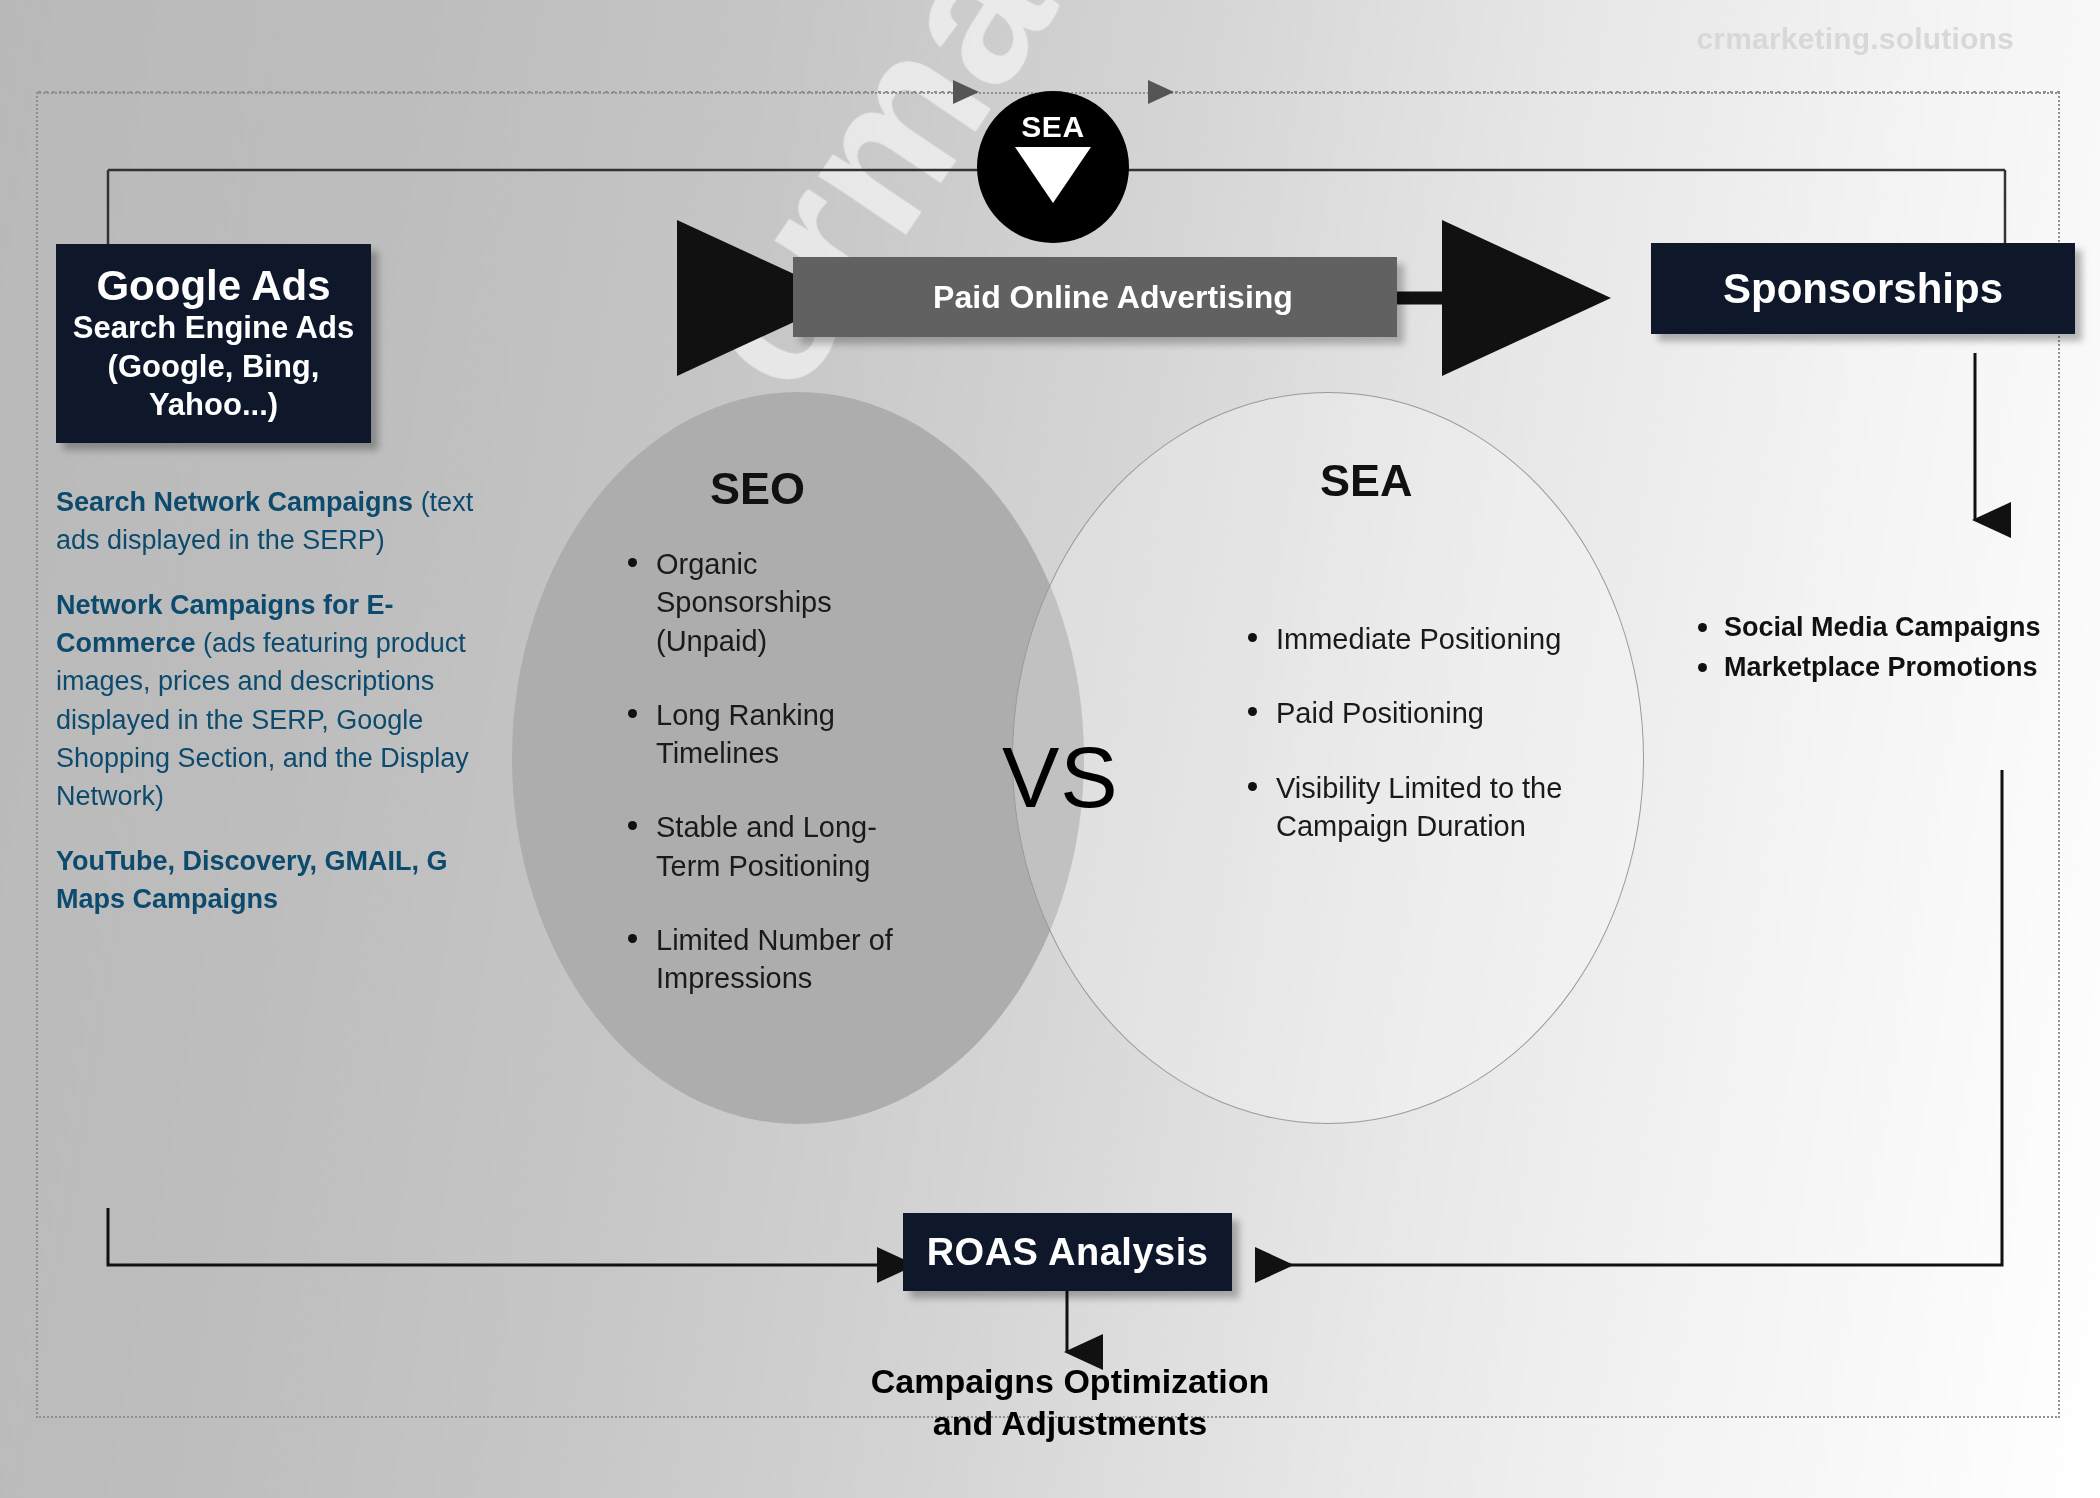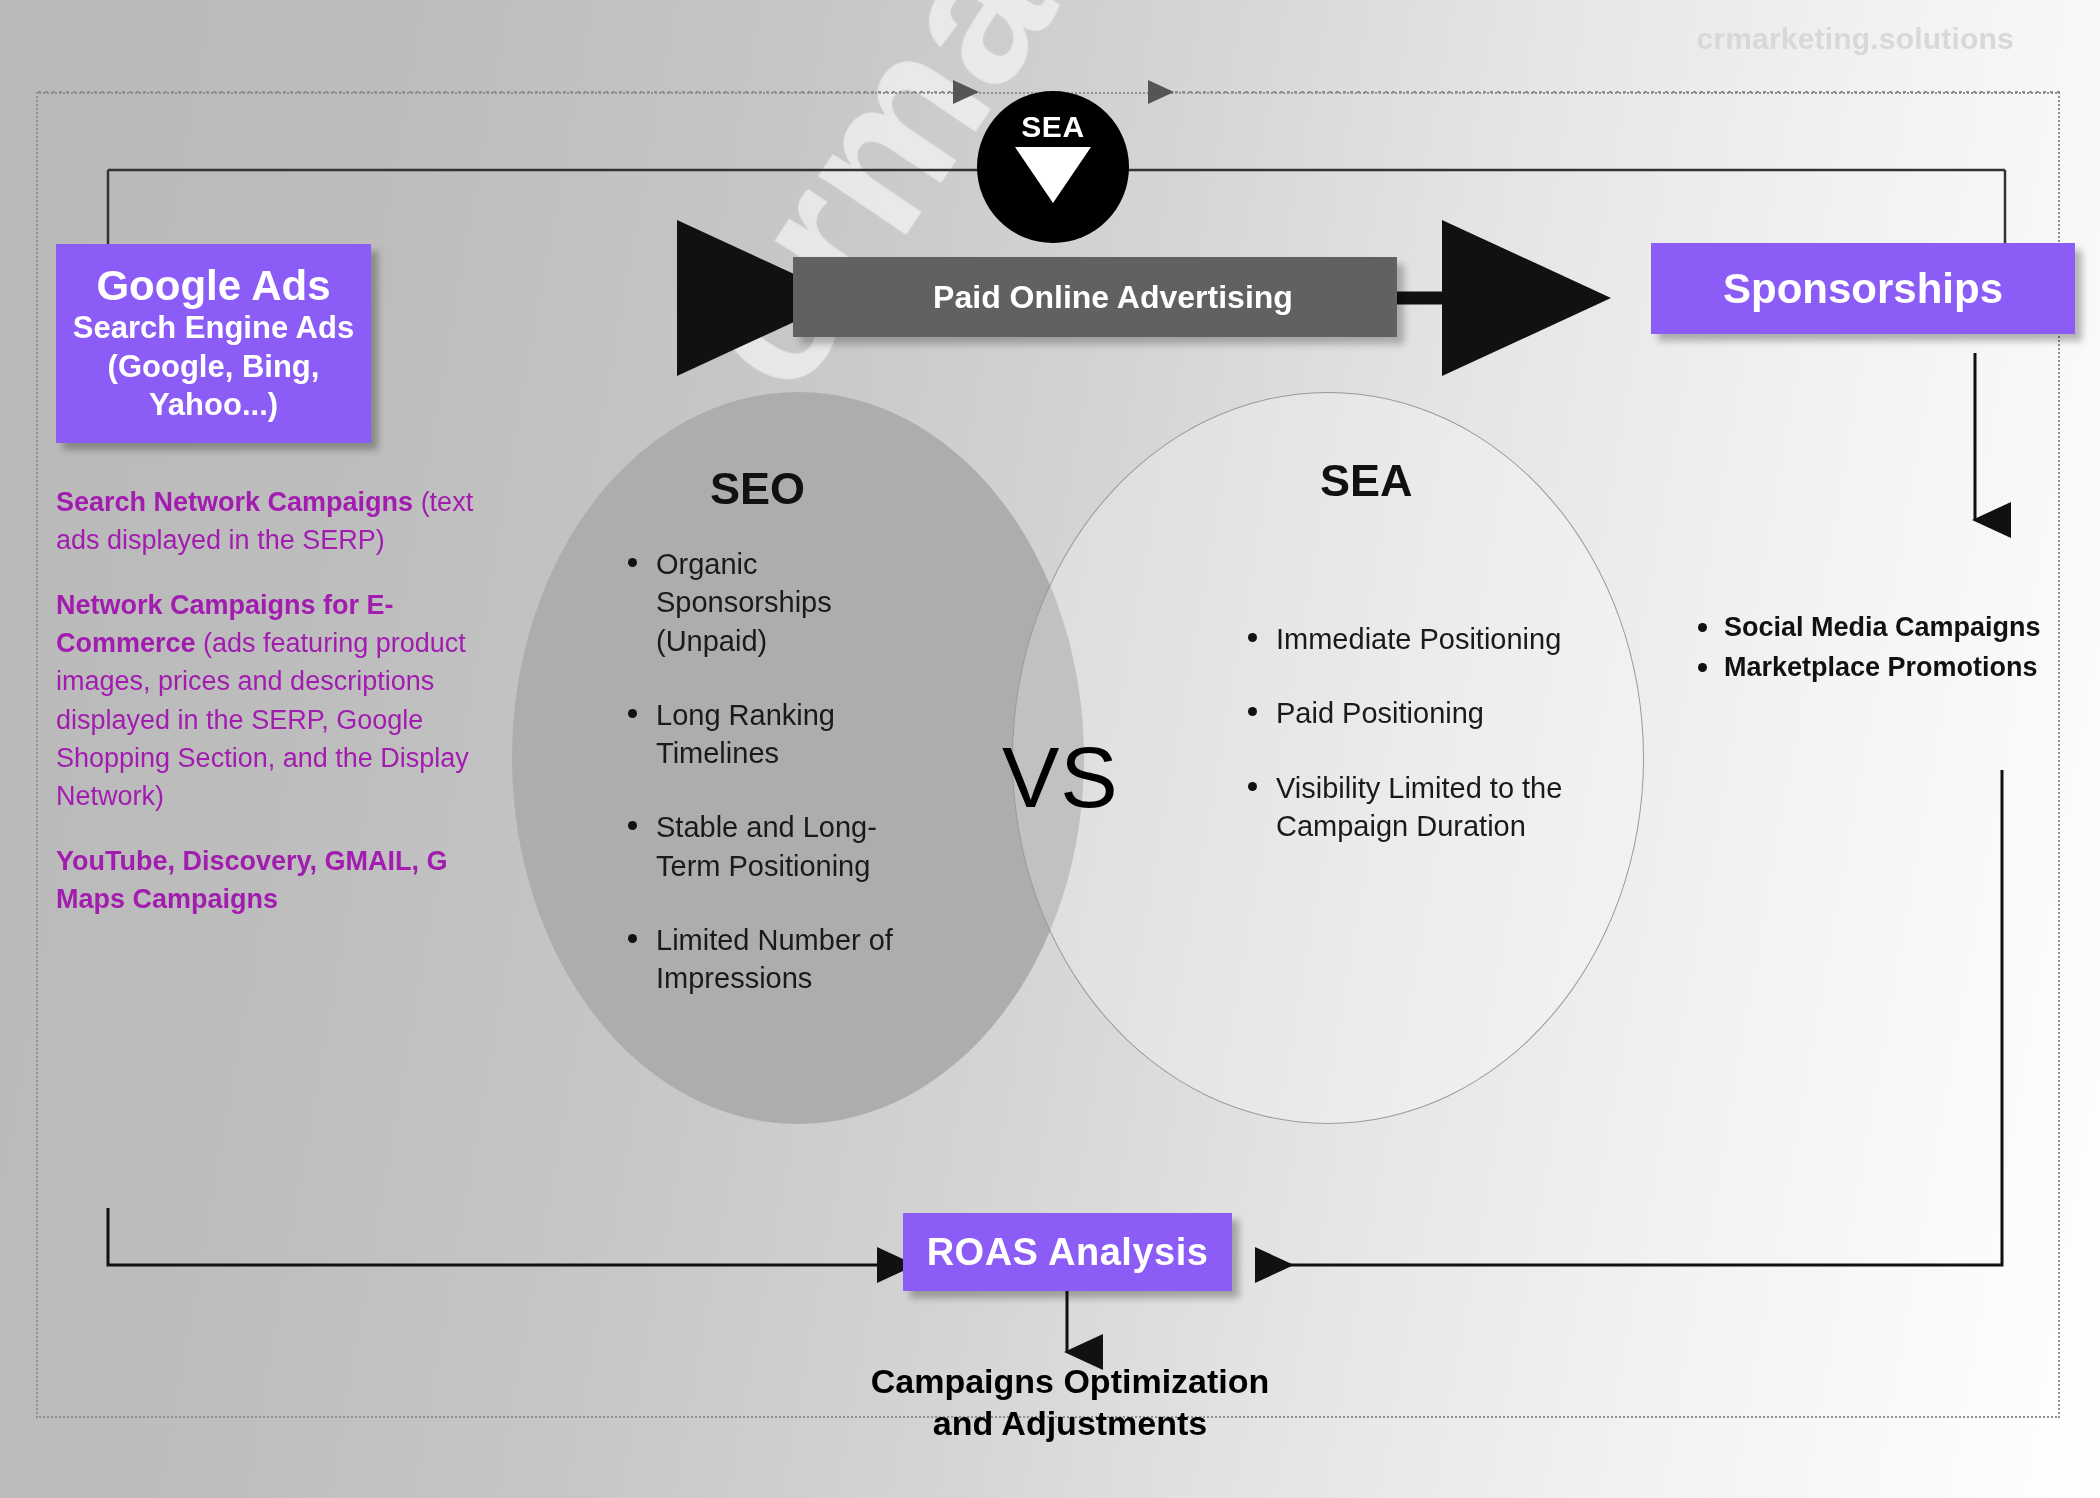--- a/index.html
+++ b/index.html
@@ -29,21 +29,21 @@
   .frame{
     position:absolute;left:36px;top:92px;width:2024px;height:1326px;
     border:2px dotted #8f8f8f;box-sizing:border-box;
   }
 
   
   .wires{position:absolute;left:0;top:0;width:2100px;height:1498px;}
 
   
   .blkbox{
-    position:absolute;background:#8b5cf6;color:#fff;
+    position:absolute;background:#0f172a;color:#fff;
     box-shadow:7px 7px 7px rgba(0,0,0,.28);
     display:flex;flex-direction:column;align-items:center;justify-content:center;
     text-align:center;
   }
   #google-ads-box{left:56px;top:244px;width:315px;height:199px;padding:4px 8px;box-sizing:border-box;}
   #google-ads-box .t1{font-size:42px;font-weight:bold;line-height:1.12;}
   #google-ads-box .t2{font-size:31px;font-weight:bold;line-height:1.25;}
 
   #sponsorships-box{left:1651px;top:243px;width:424px;height:91px;}
   #sponsorships-box .t1{font-size:42px;font-weight:bold;}
@@ -99,21 +99,21 @@
   #seo-list{left:620px;top:545px;width:320px;}
   #sea-list{left:1240px;top:620px;width:330px;}
 
   #vs-label{
     position:absolute;left:1002px;top:728px;
     font-size:86px;font-weight:normal;color:#000;letter-spacing:1px;
   }
 
   
   #left-col{position:absolute;left:56px;top:483px;width:447px;}
-  #left-col p{margin:0 0 26px 0;font-size:27px;line-height:1.42;color:#a21caf;}
+  #left-col p{margin:0 0 26px 0;font-size:27px;line-height:1.42;color:#0c4a6e;}
   #left-col b{font-weight:bold;}
 
   
   #right-list{position:absolute;left:1690px;top:610px;width:400px;list-style:none;margin:0;padding:0;}
   #right-list li{
     position:relative;padding-left:34px;
     font-size:27px;font-weight:bold;line-height:1.32;color:#111;margin-bottom:4px;
   }
   #right-list li::before{
     content:"";position:absolute;left:8px;top:13px;

